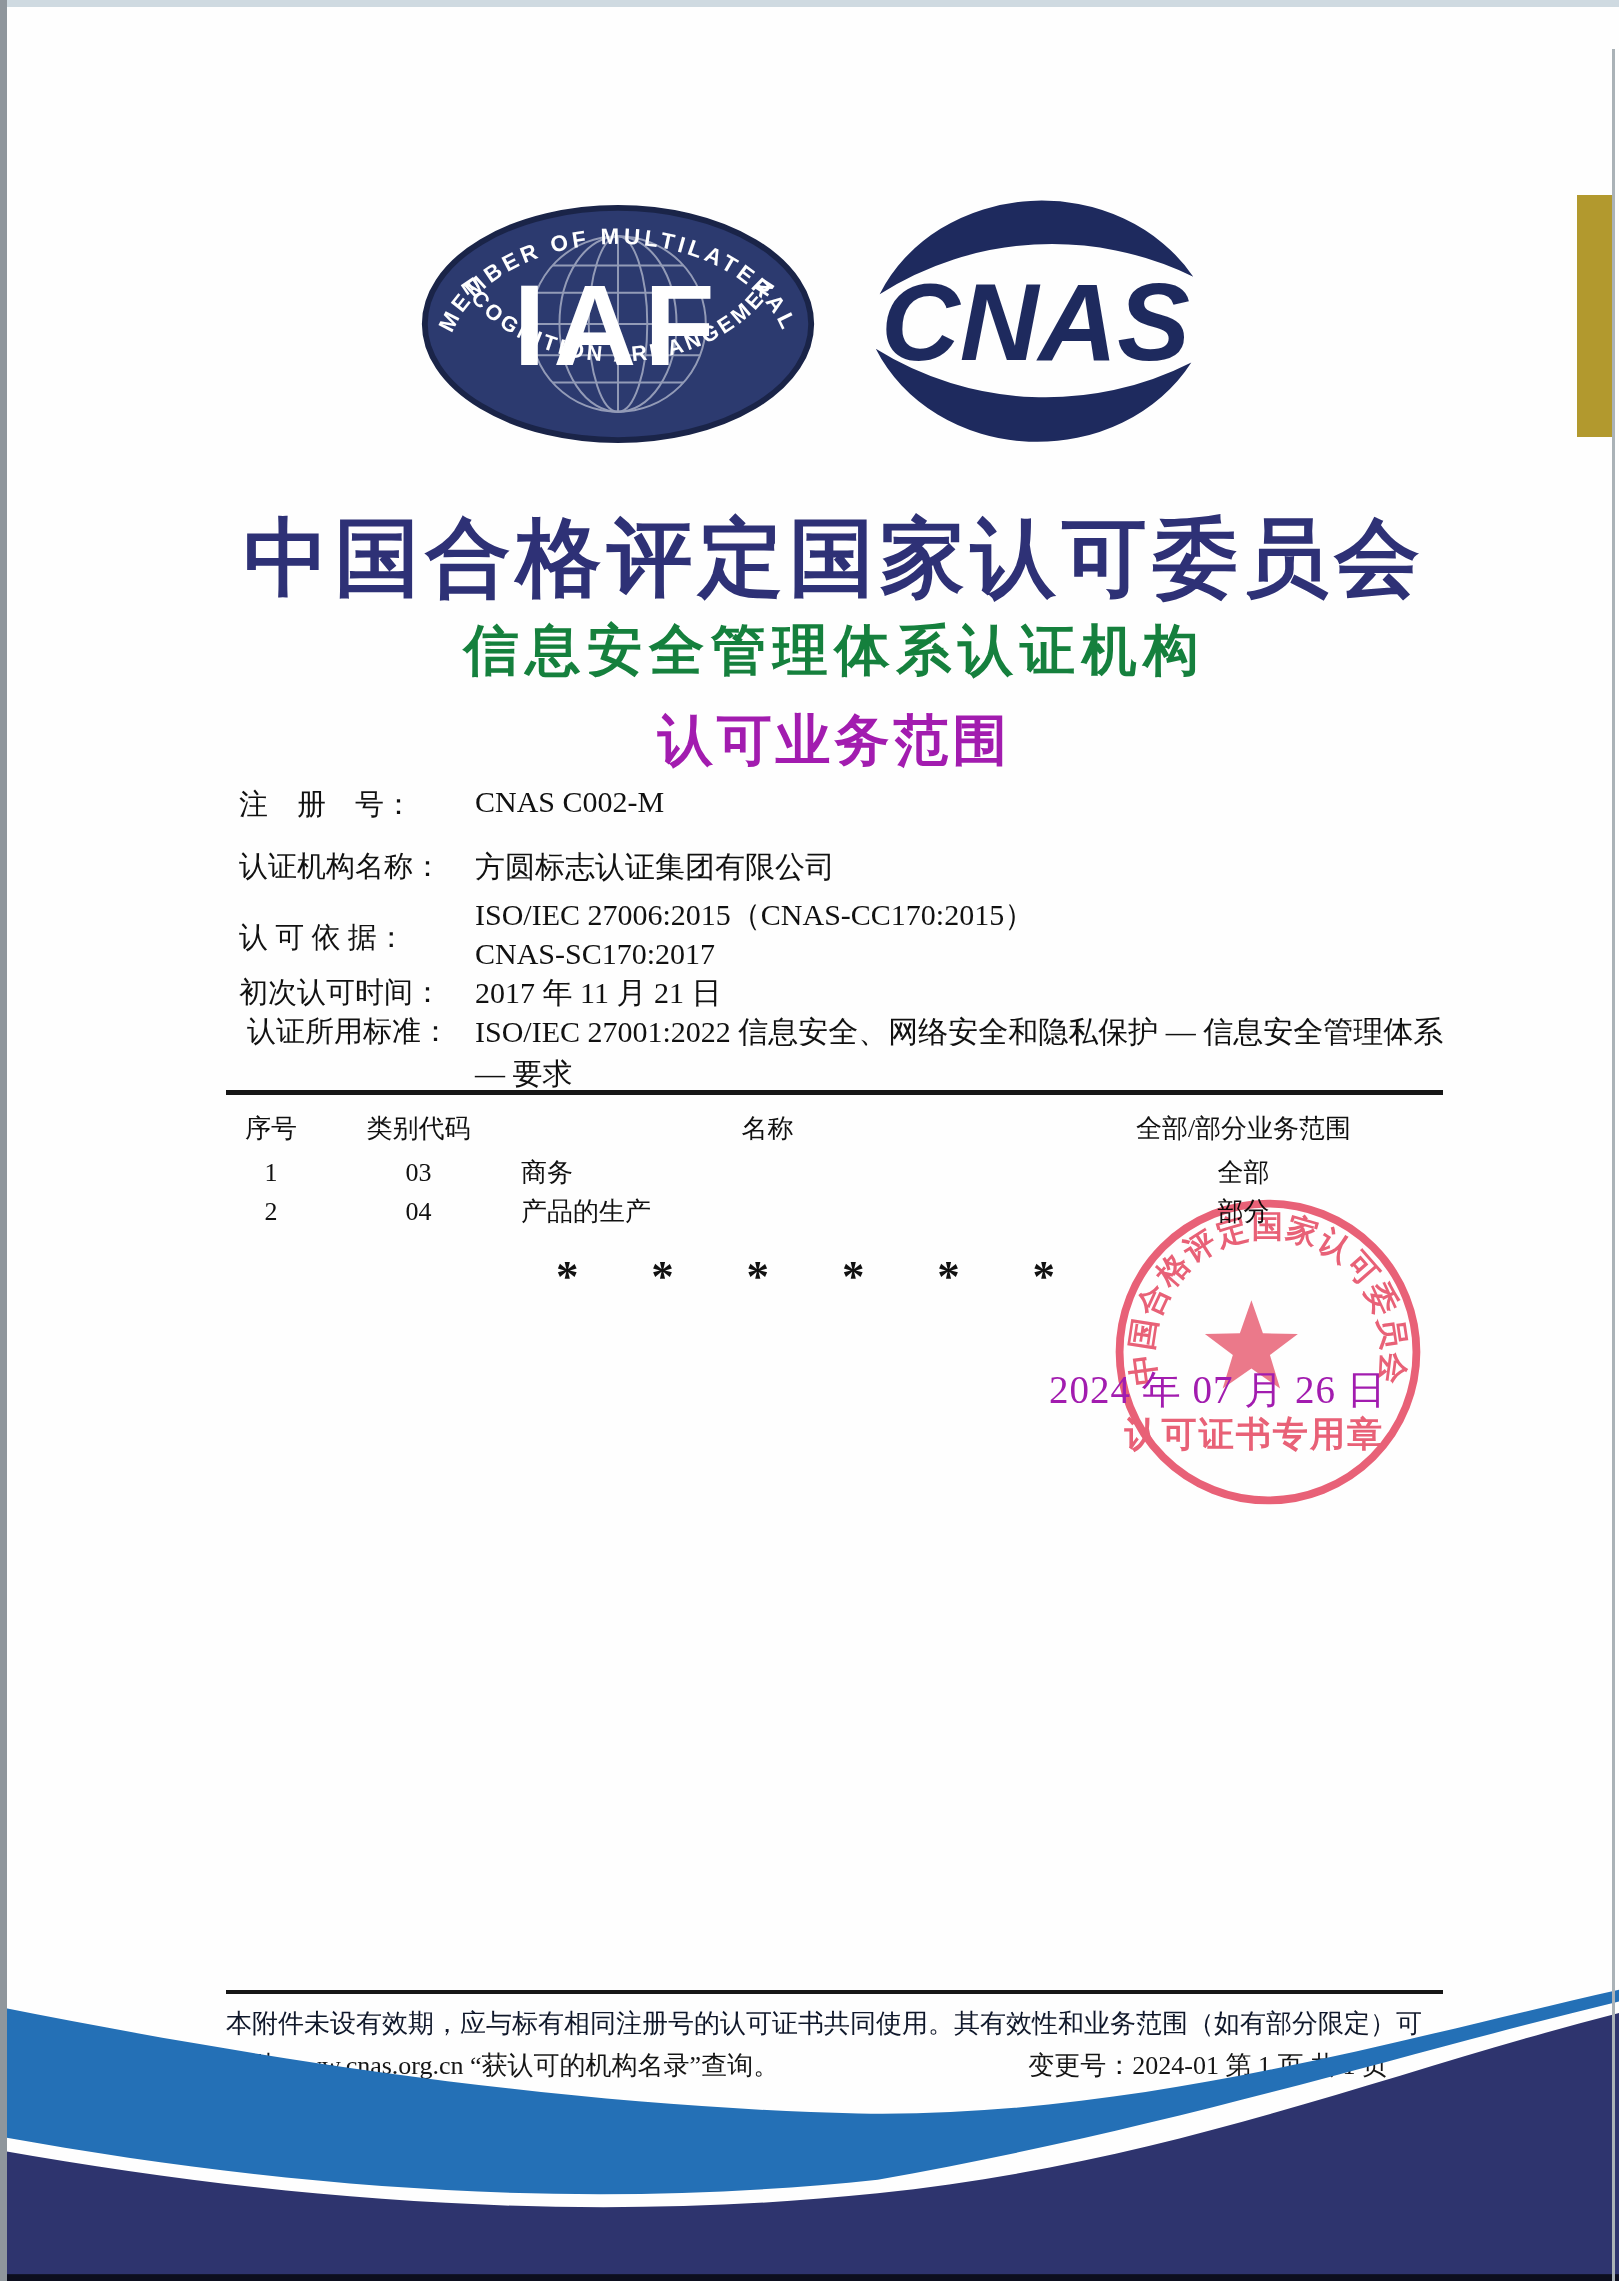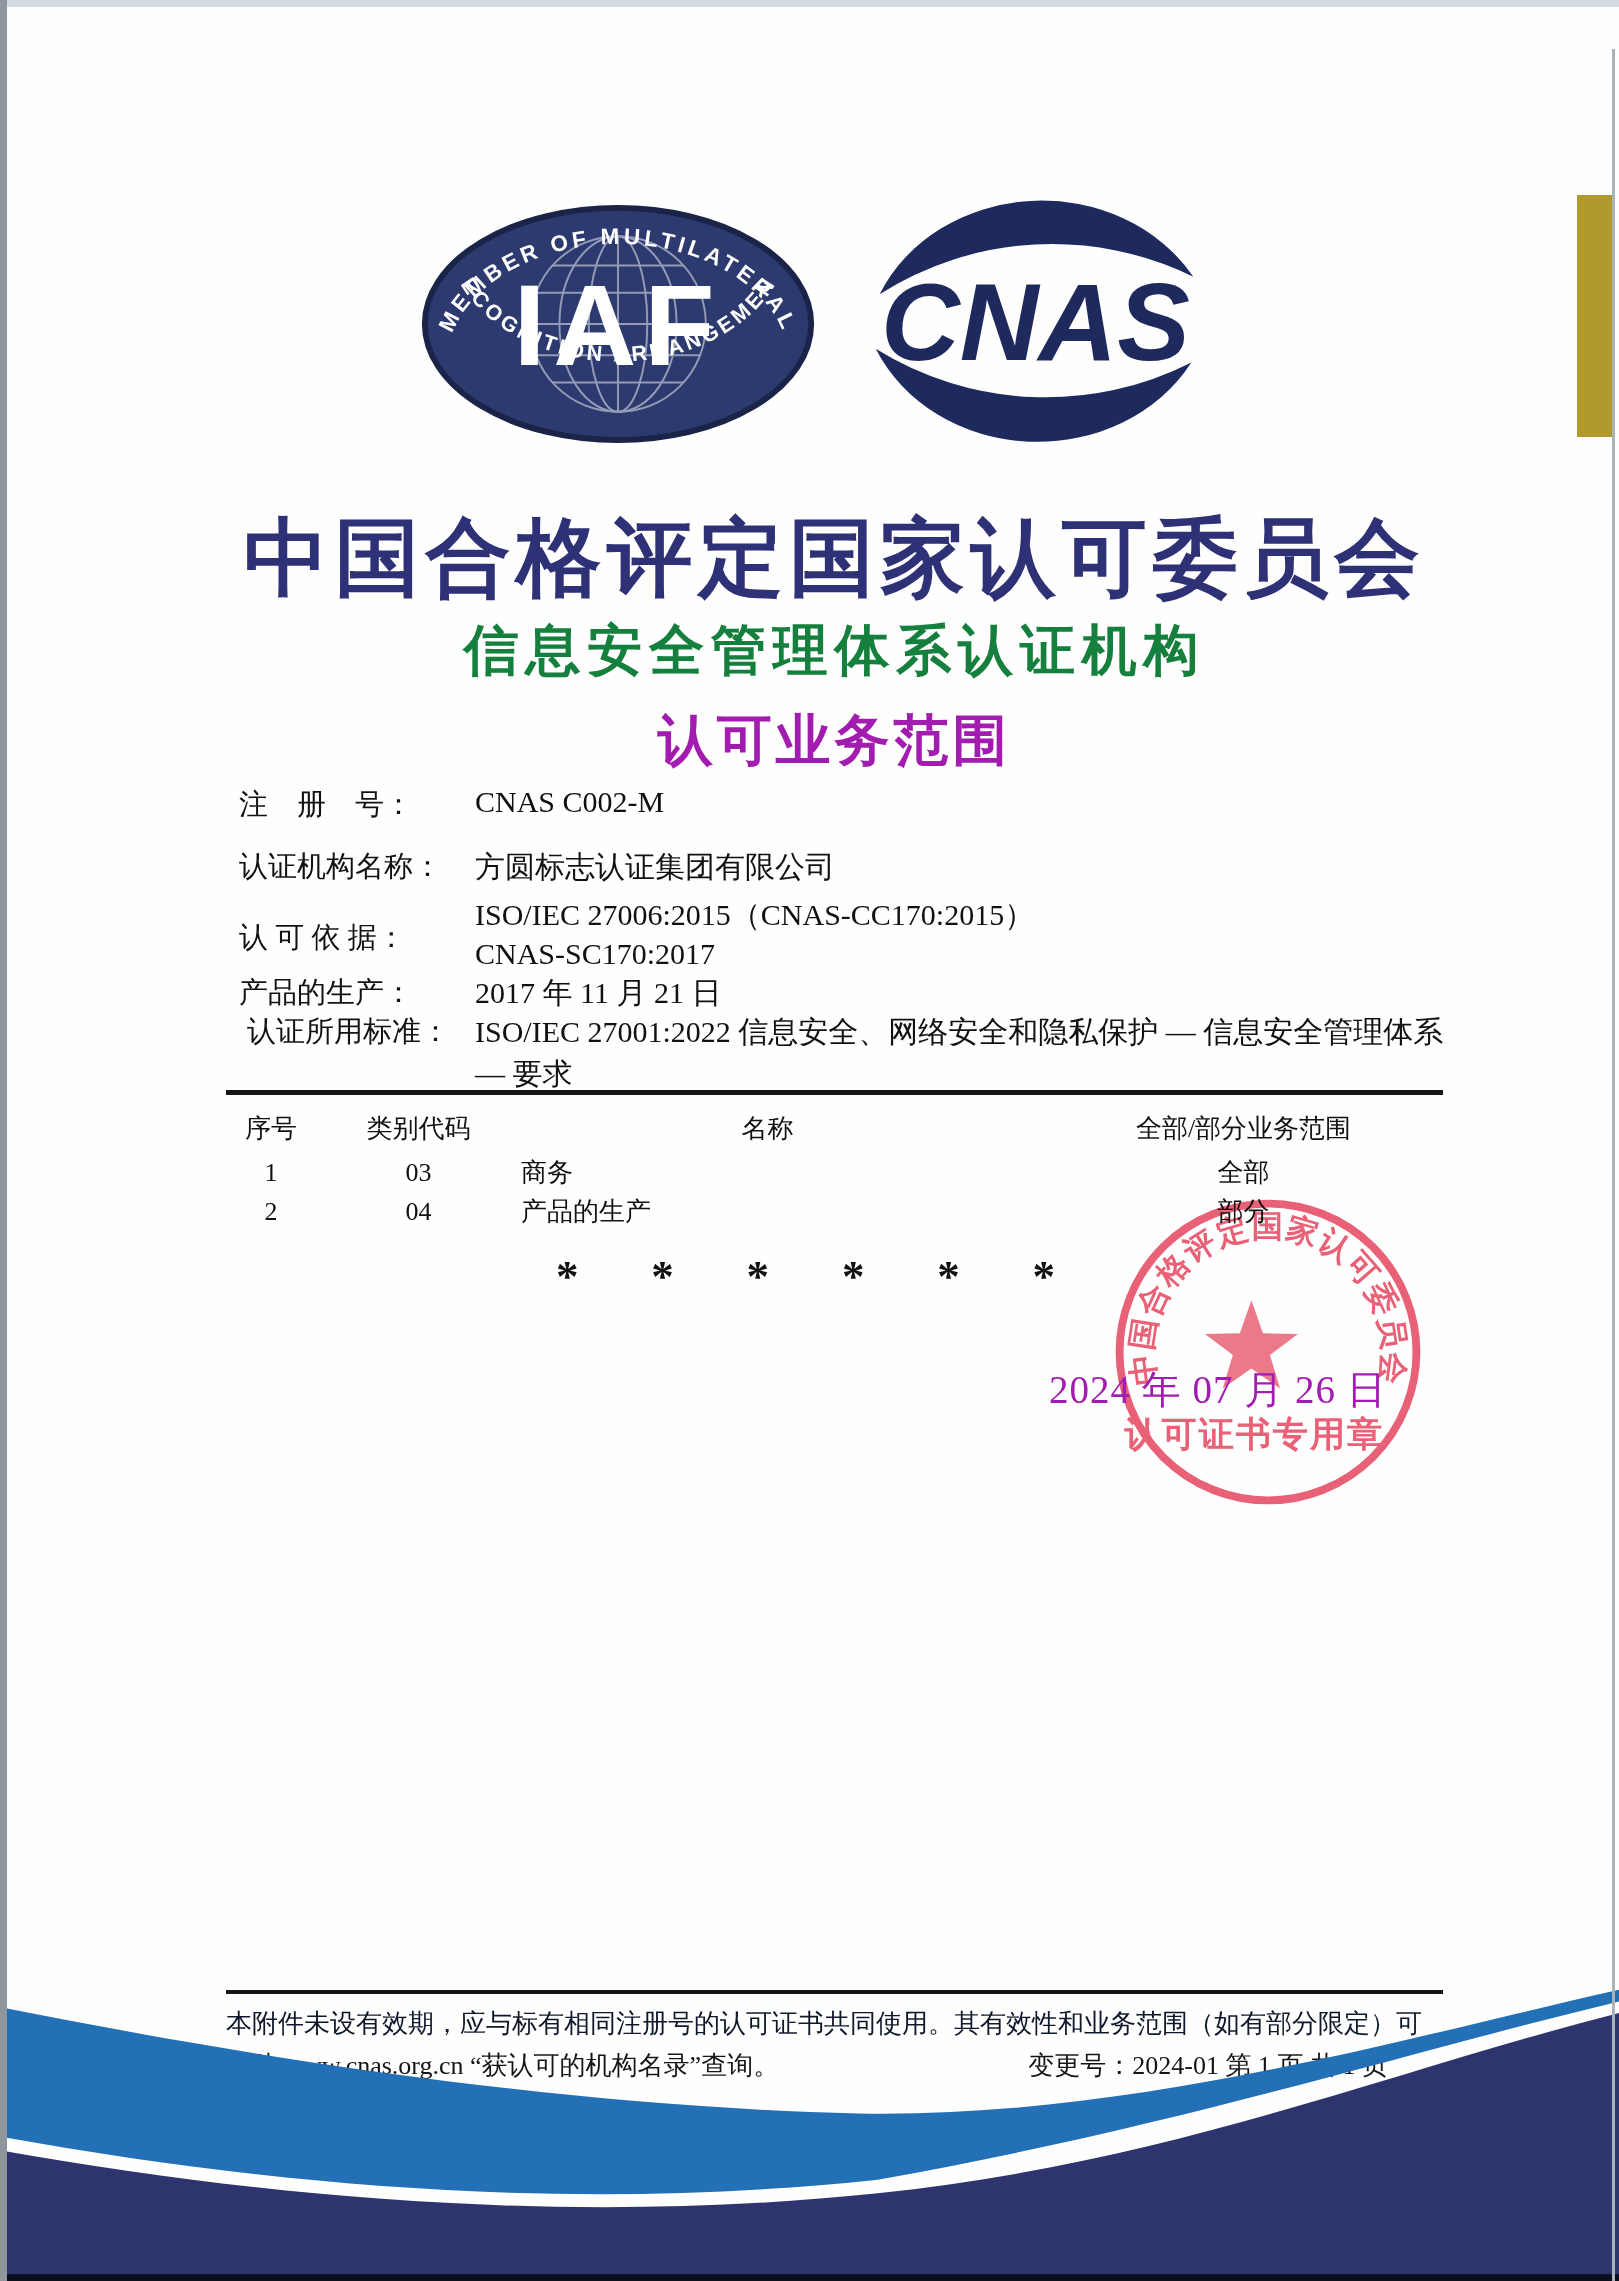--- a/index.html
+++ b/index.html
@@ -91,21 +91,21 @@
   <div class="abs flabel" style="top:785px;">注　册　号：</div>
   <div class="abs fvalue" style="top:785px;">CNAS C002-M</div>
 
   <div class="abs flabel" style="top:847px;">认证机构名称：</div>
   <div class="abs fvalue" style="top:847px;">方圆标志认证集团有限公司</div>
 
   <div class="abs flabel" style="top:918px;">认 可 依 据：</div>
   <div class="abs fvalue" style="top:895px;">ISO/IEC 27006:2015（CNAS-CC170:2015）</div>
   <div class="abs fvalue" style="top:937px;">CNAS-SC170:2017</div>
 
-  <div class="abs flabel" style="top:973px;">产品的生产：</div>
+  <div class="abs flabel" style="top:973px;">初次认可时间：</div>
   <div class="abs fvalue" style="top:973px;">2017 年 11 月 21 日</div>
 
   <div class="abs flabel" style="top:1012px;margin-left:8px;">认证所用标准：</div>
   <div class="abs fvalue" style="top:1012px;">ISO/IEC 27001:2022 信息安全、网络安全和隐私保护 — 信息安全管理体系</div>
   <div class="abs fvalue" style="top:1054px;">— 要求</div>
 
   <div class="abs rule" style="top:1090px;height:4.9px;"></div>
 
   <div class="abs scope-table">
     <div class="hcell">序号</div>

